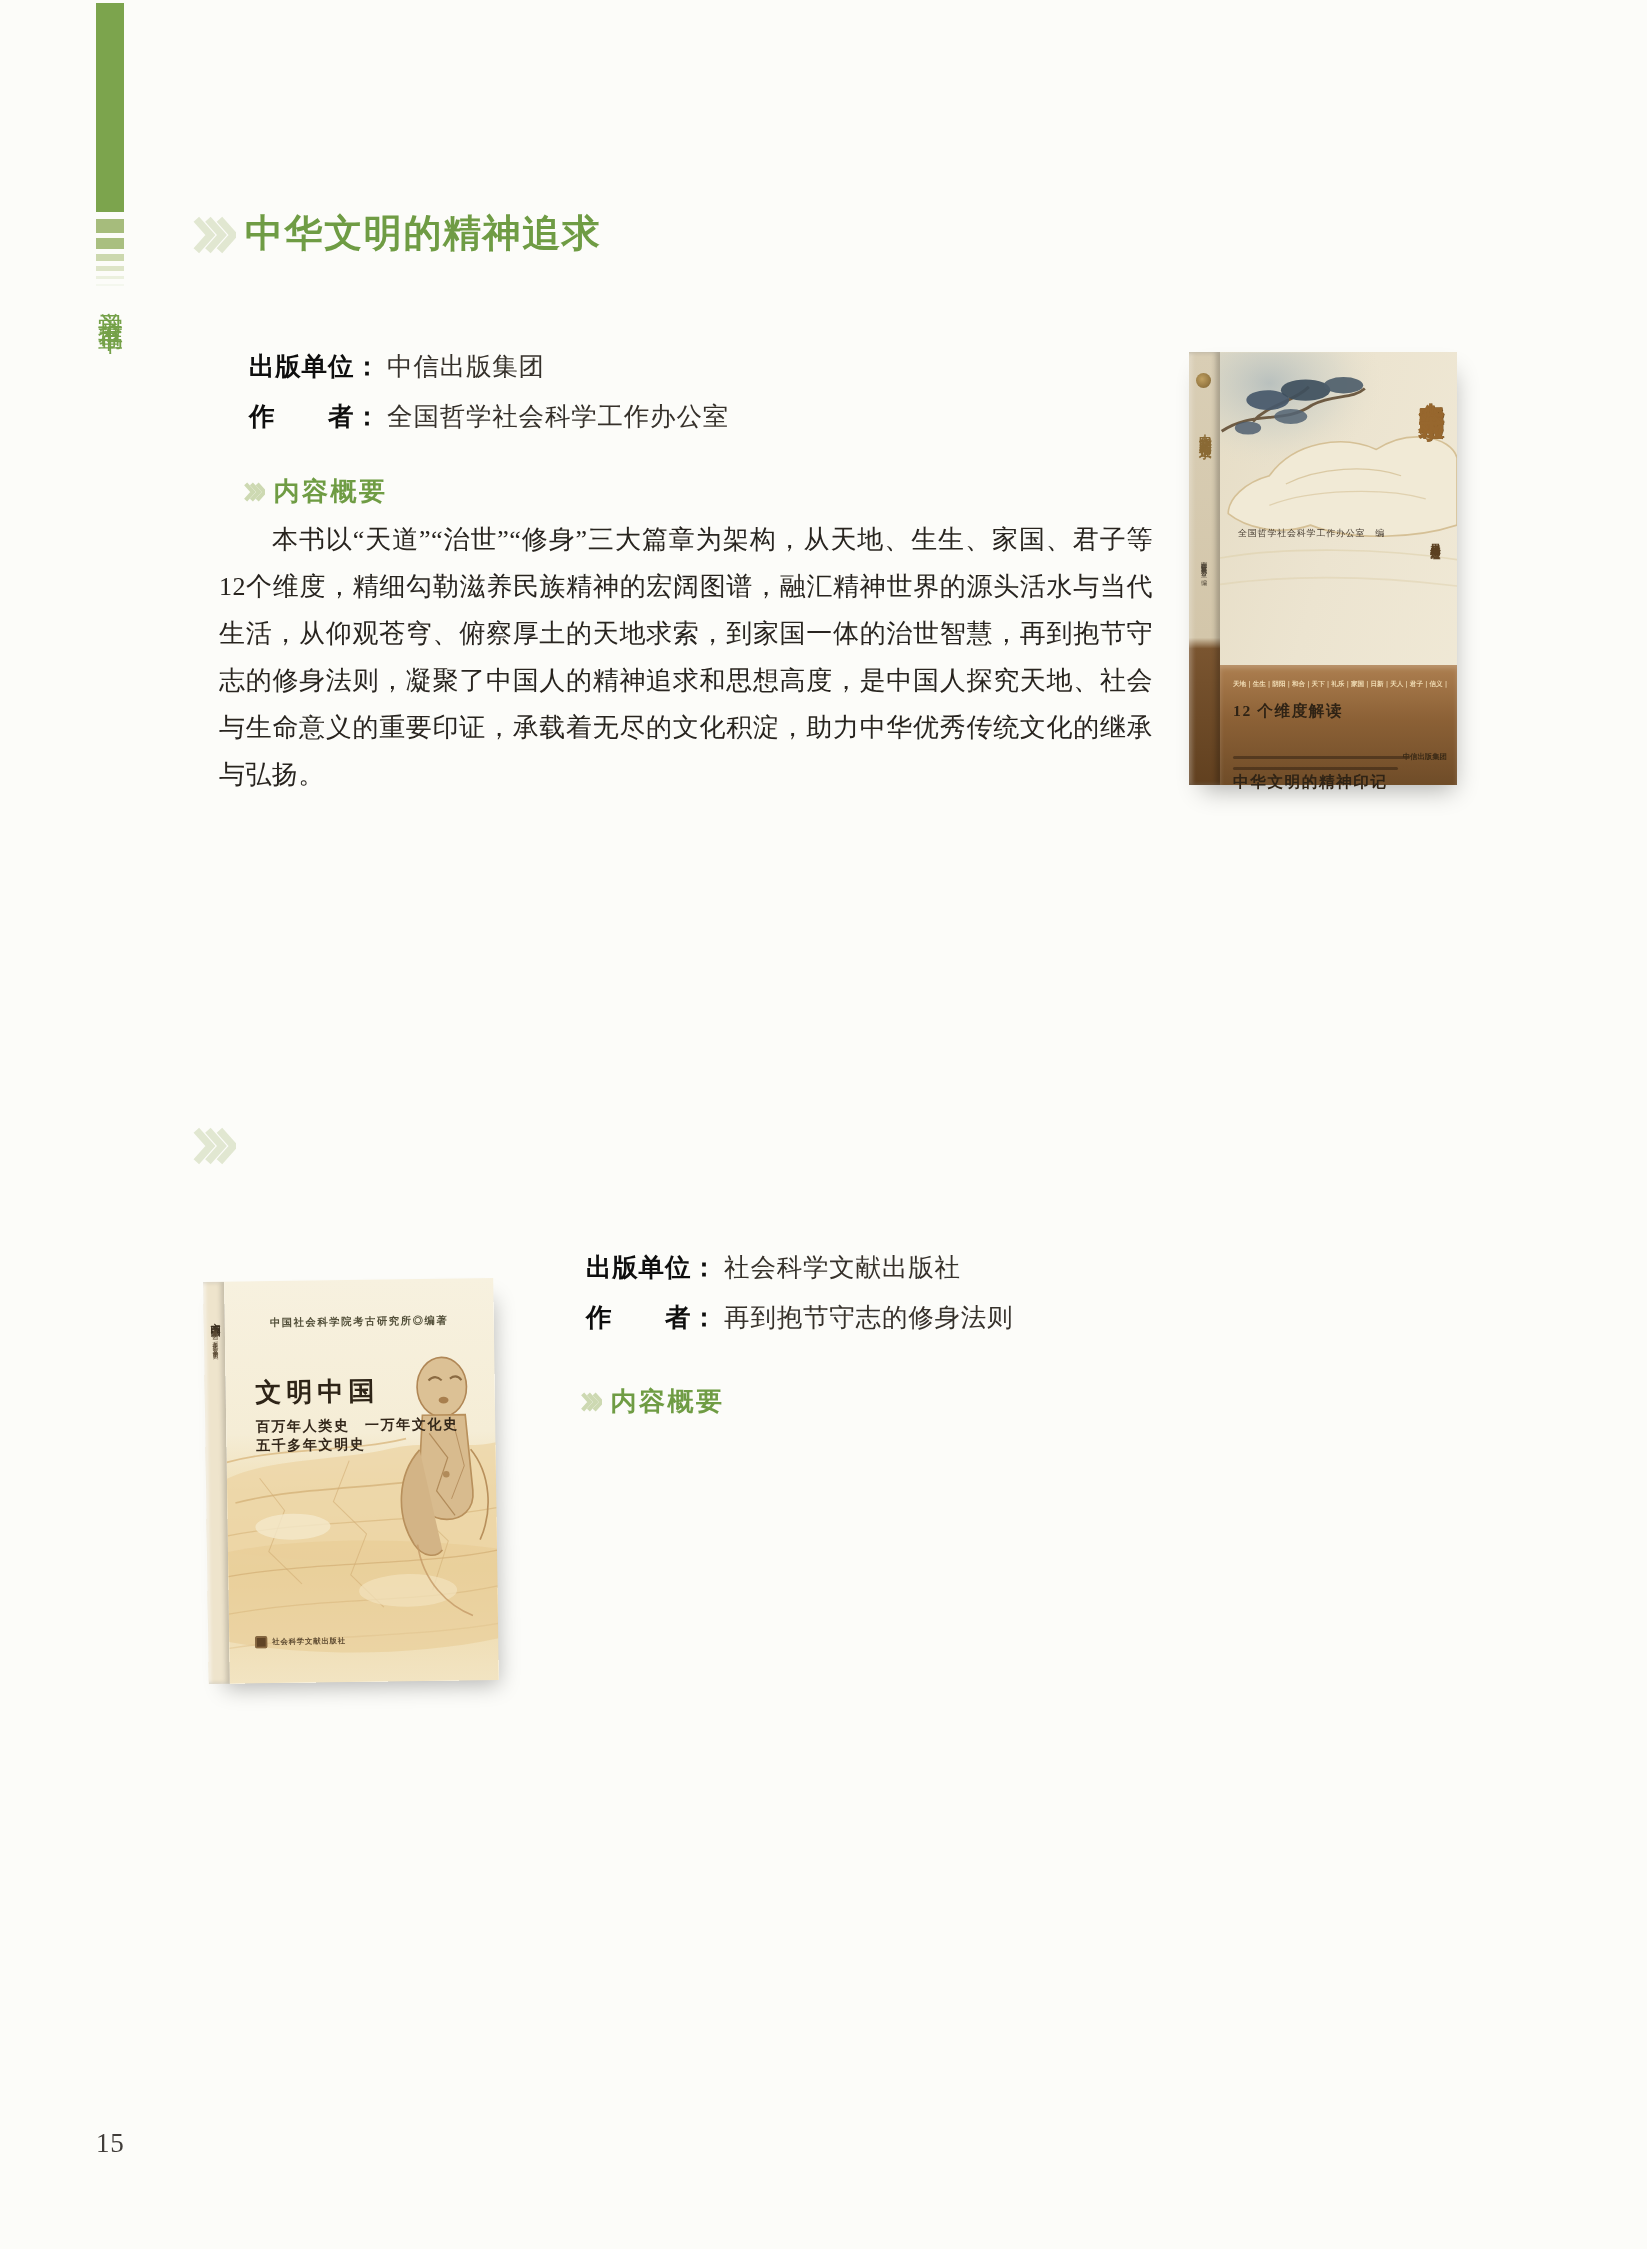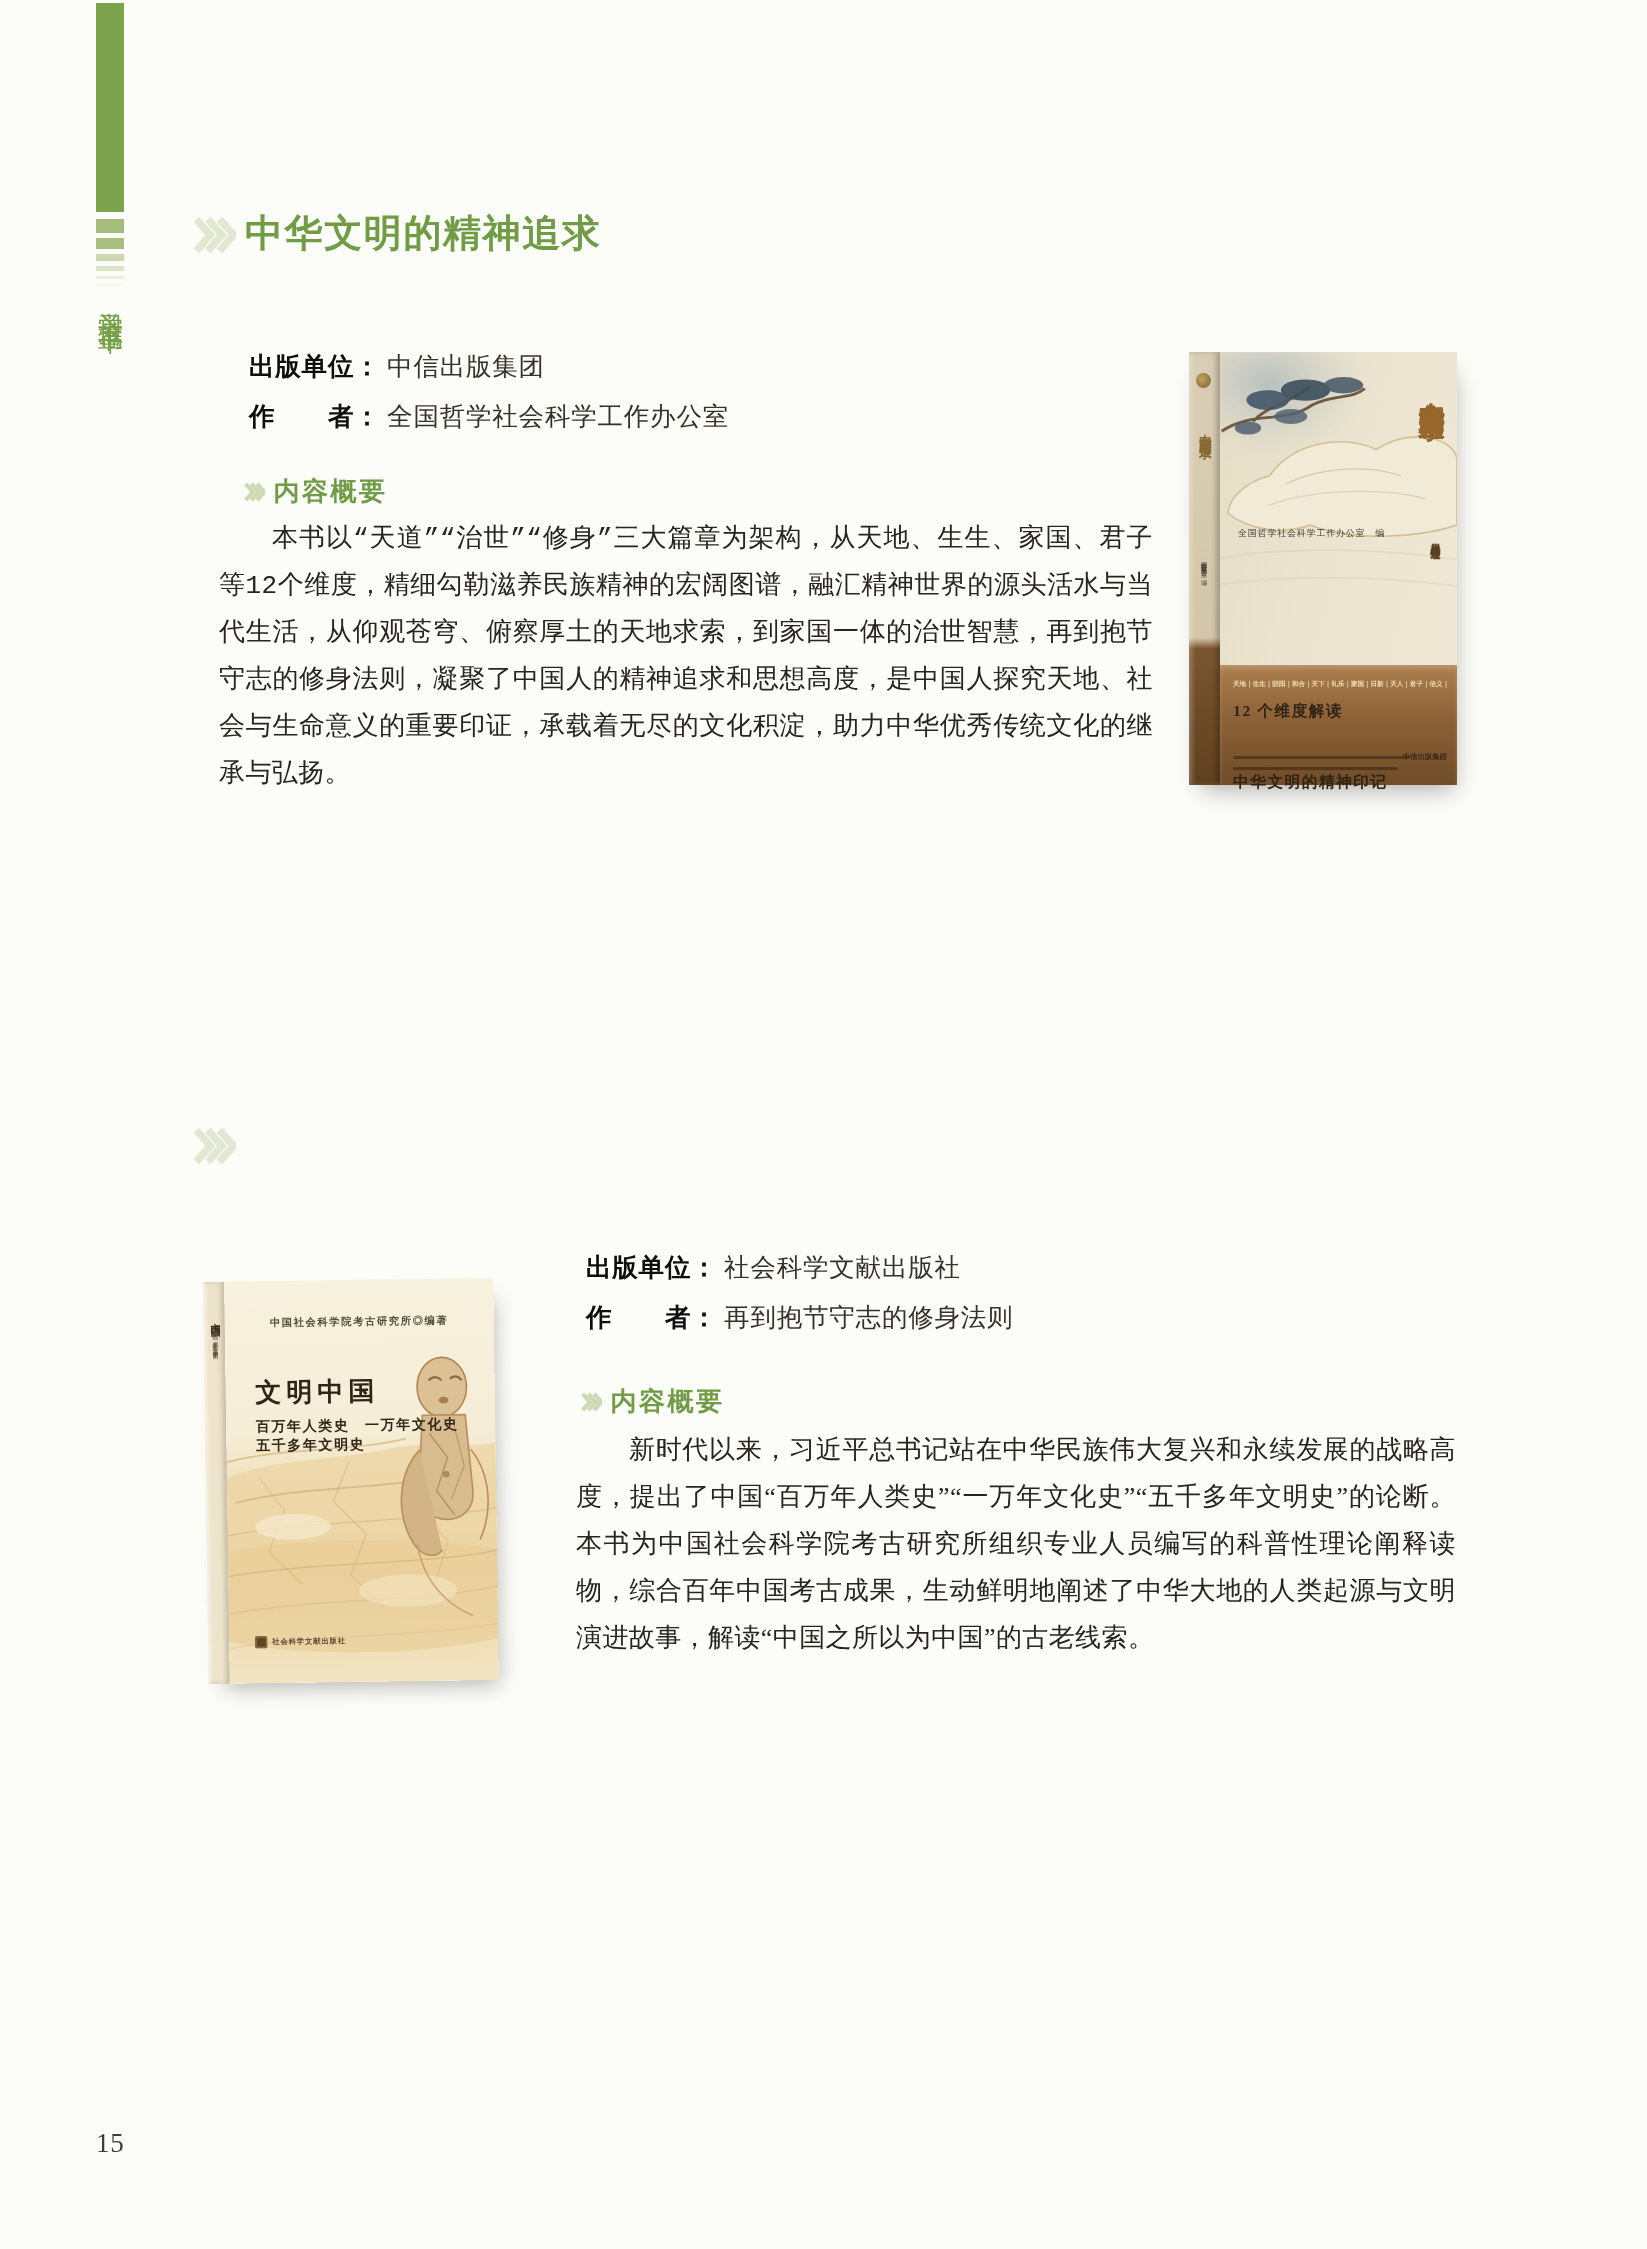--- a/index.html
+++ b/index.html
@@ -45,21 +45,21 @@
   .sum-row{display:flex;align-items:center;}
   .sum-label{font-size:26px;font-weight:700;color:#6f9c44;letter-spacing:2.5px;margin-left:8.2px;text-align:right;}
   .sr1{left:244px;top:474px;}
   .sr2{left:581px;top:1384px;}
 
   
   .para{
     font-size:26px;line-height:47px;text-align:justify;
     text-indent:53px;color:#28241f;letter-spacing:0.4px;
   }
-  .p1{left:219px;top:516px;width:934px;font-family:Liberation Mono, monospace;}
+  .p1{left:219px;top:516px;width:934px;}
   .p2{left:576px;top:1426px;width:880px;}
 
   
   .book1{left:1189px;top:352px;width:268px;height:433px;box-shadow:5px 13px 23px -8.2px rgba(0,0,0,.3);}
   .spine1{position:absolute;left:0;top:0;width:31px;height:100%;
     background:linear-gradient(180deg,#d9ceb5 0%,#d3c6aa 66%,#7a5530 68.5%,#61401f 100%);
     box-shadow:inset -4.1px 0 5.8px rgba(0,0,0,.22), inset 3.3px 0 4.1px rgba(255,255,255,.25);}
   .spine1-logo{position:absolute;left:7.4px;top:21.4px;width:15px;height:15px;border-radius:50%;
     background:radial-gradient(circle at 40% 40%,#c0a061,#7c6030);}
   .spine1-title{position:absolute;left:5px;top:72px;height:247px;writing-mode:vertical-rl;
@@ -211,21 +211,20 @@
 
   <div class="abs sum-row sr2">
     <svg width="21.4" height="20" viewBox="0 0 26 24">
       <polyline points="2,2 11,12 2,22" fill="none" stroke="#cdd9b2" stroke-width="5"></polyline>
       <polyline points="9,2 18,12 9,22" fill="none" stroke="#cdd9b2" stroke-width="5"></polyline>
       <polyline points="16,2 25,12 16,22" fill="none" stroke="#cdd9b2" stroke-width="5"></polyline>
     </svg>
     <span class="sum-label">内容概要</span>
   </div>
 
-  <div class="abs para p2">新时代以来，习近平总书记站在中华民族伟大复兴和永续发展的战略高度，提出了中国“百万年人类史”“一万年文化史”“五千多年文明史”的论断。本书为中国社会科学院考古研究所组织专业人员编写的科普性理论阐释读物，综合百年中国考古成果，生动鲜明地阐述了中华大地的人类起源与文明演进故事，解读“中国之所以为中国”的古老线索。</div>
 
   <div class="abs book2">
     <div class="spine2">
       <div class="spine2-text">
         <span class="spine2-title">文明中国</span>
         <span class="spine2-sub">百万年人类史　一万年文化史</span>
         <span class="spine2-sub">五千多年文明史</span>
       </div>
     </div>
     <div class="front2">

